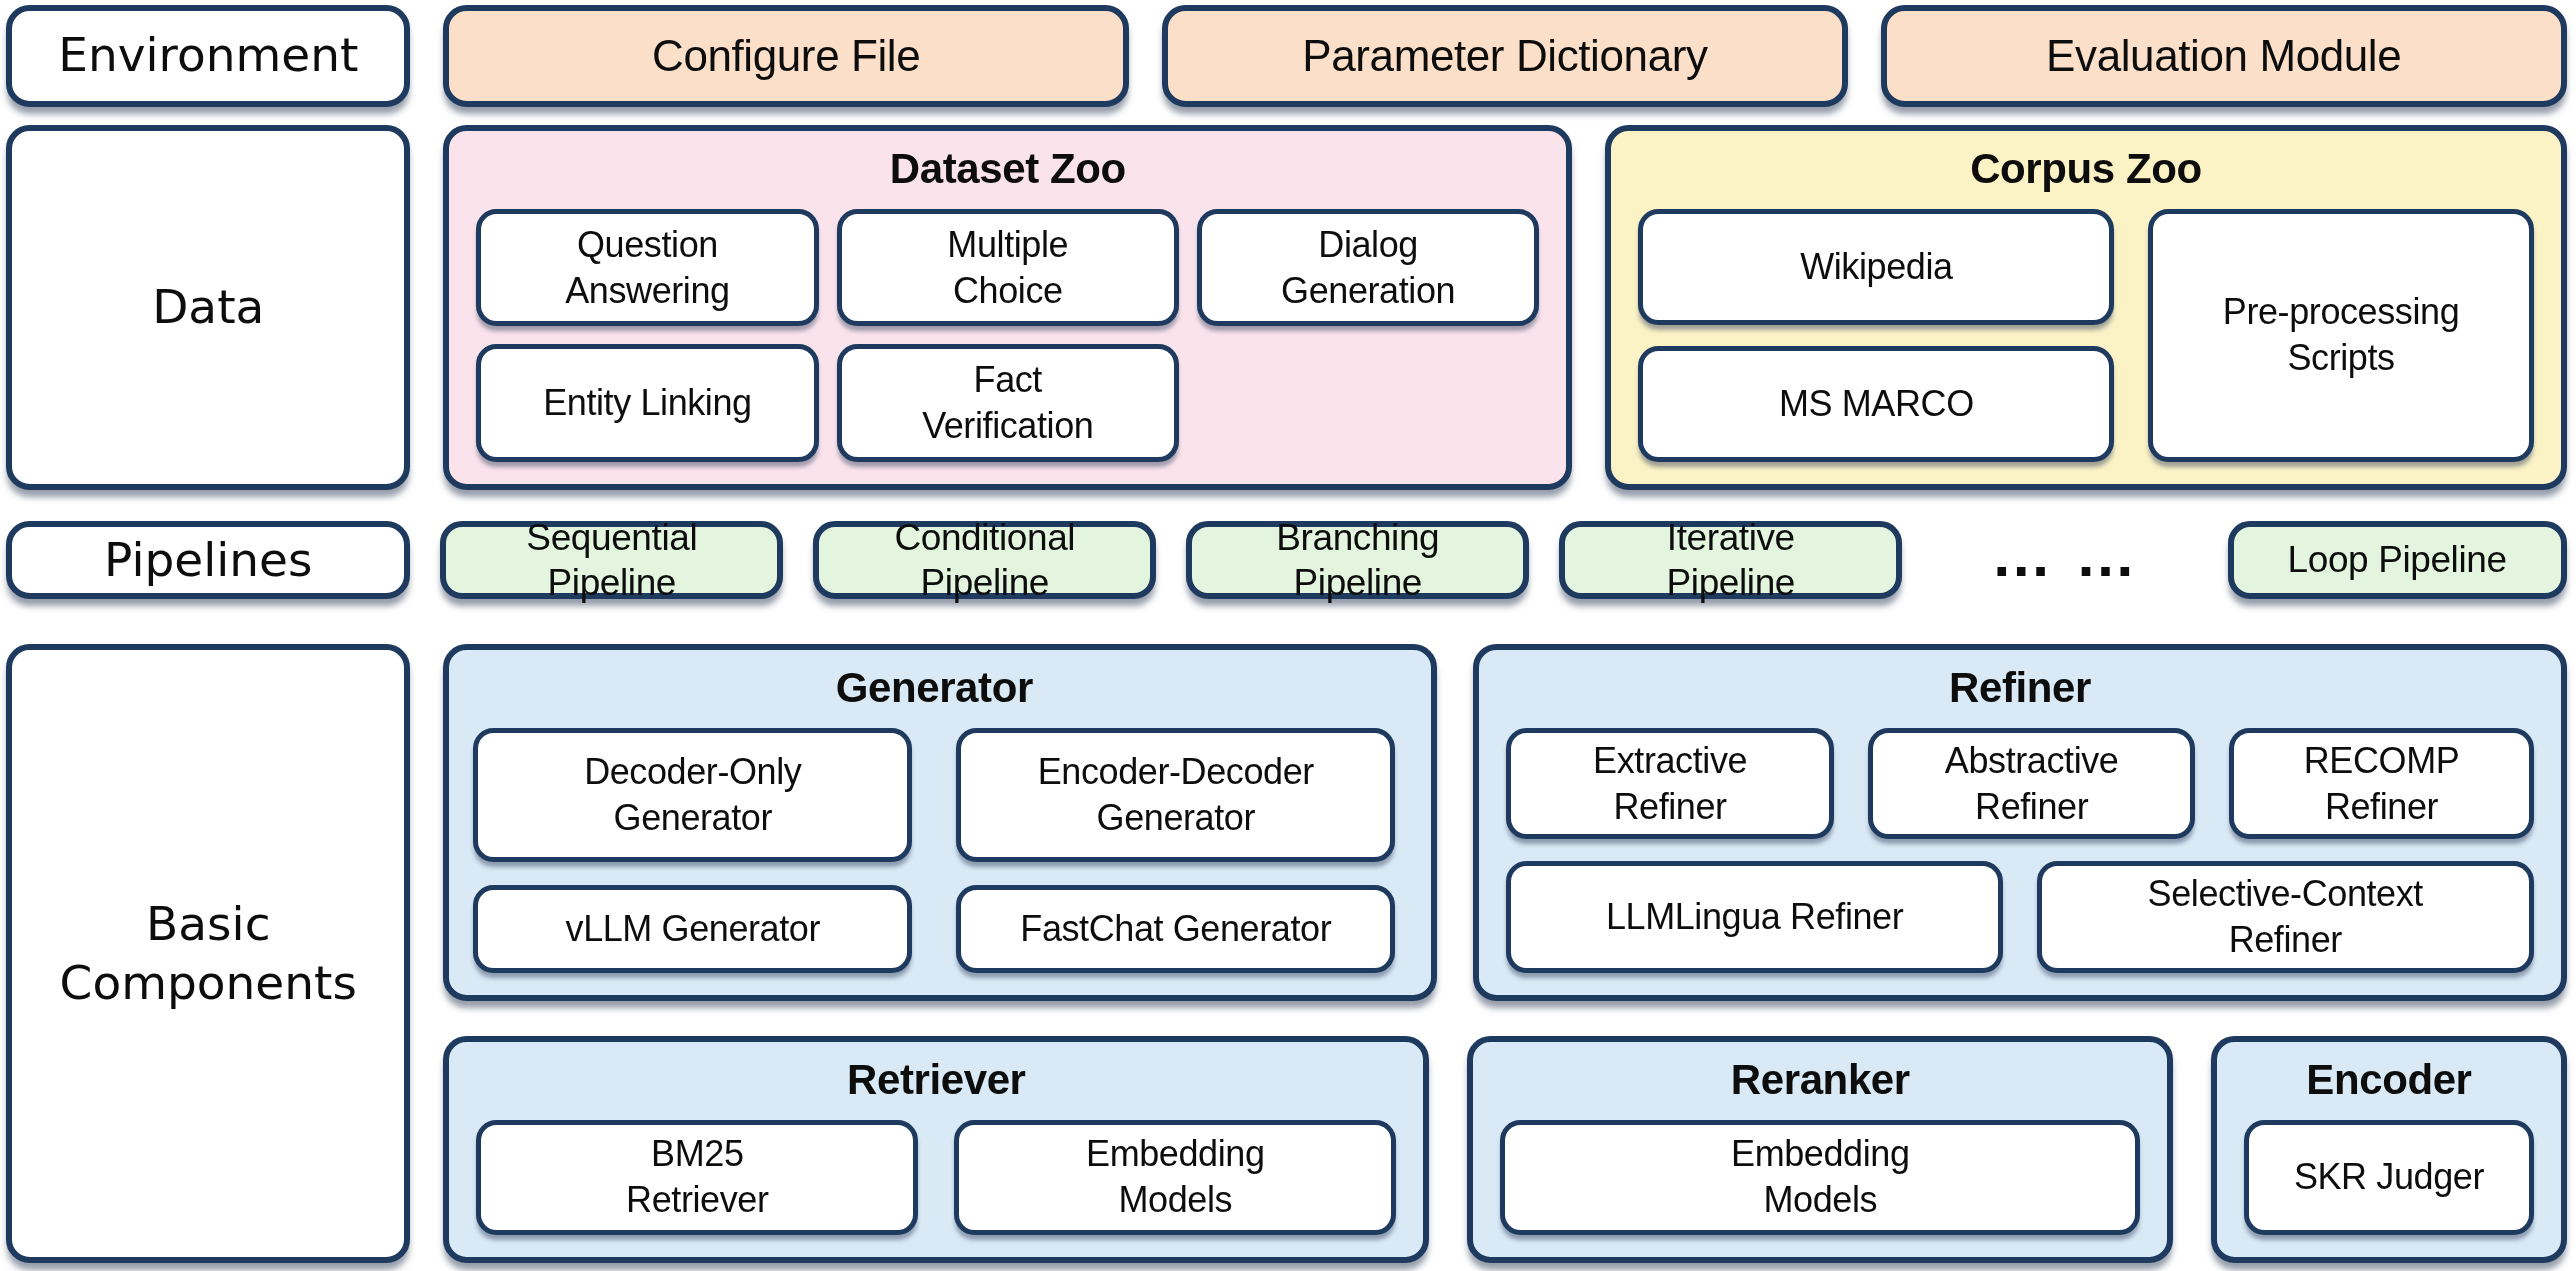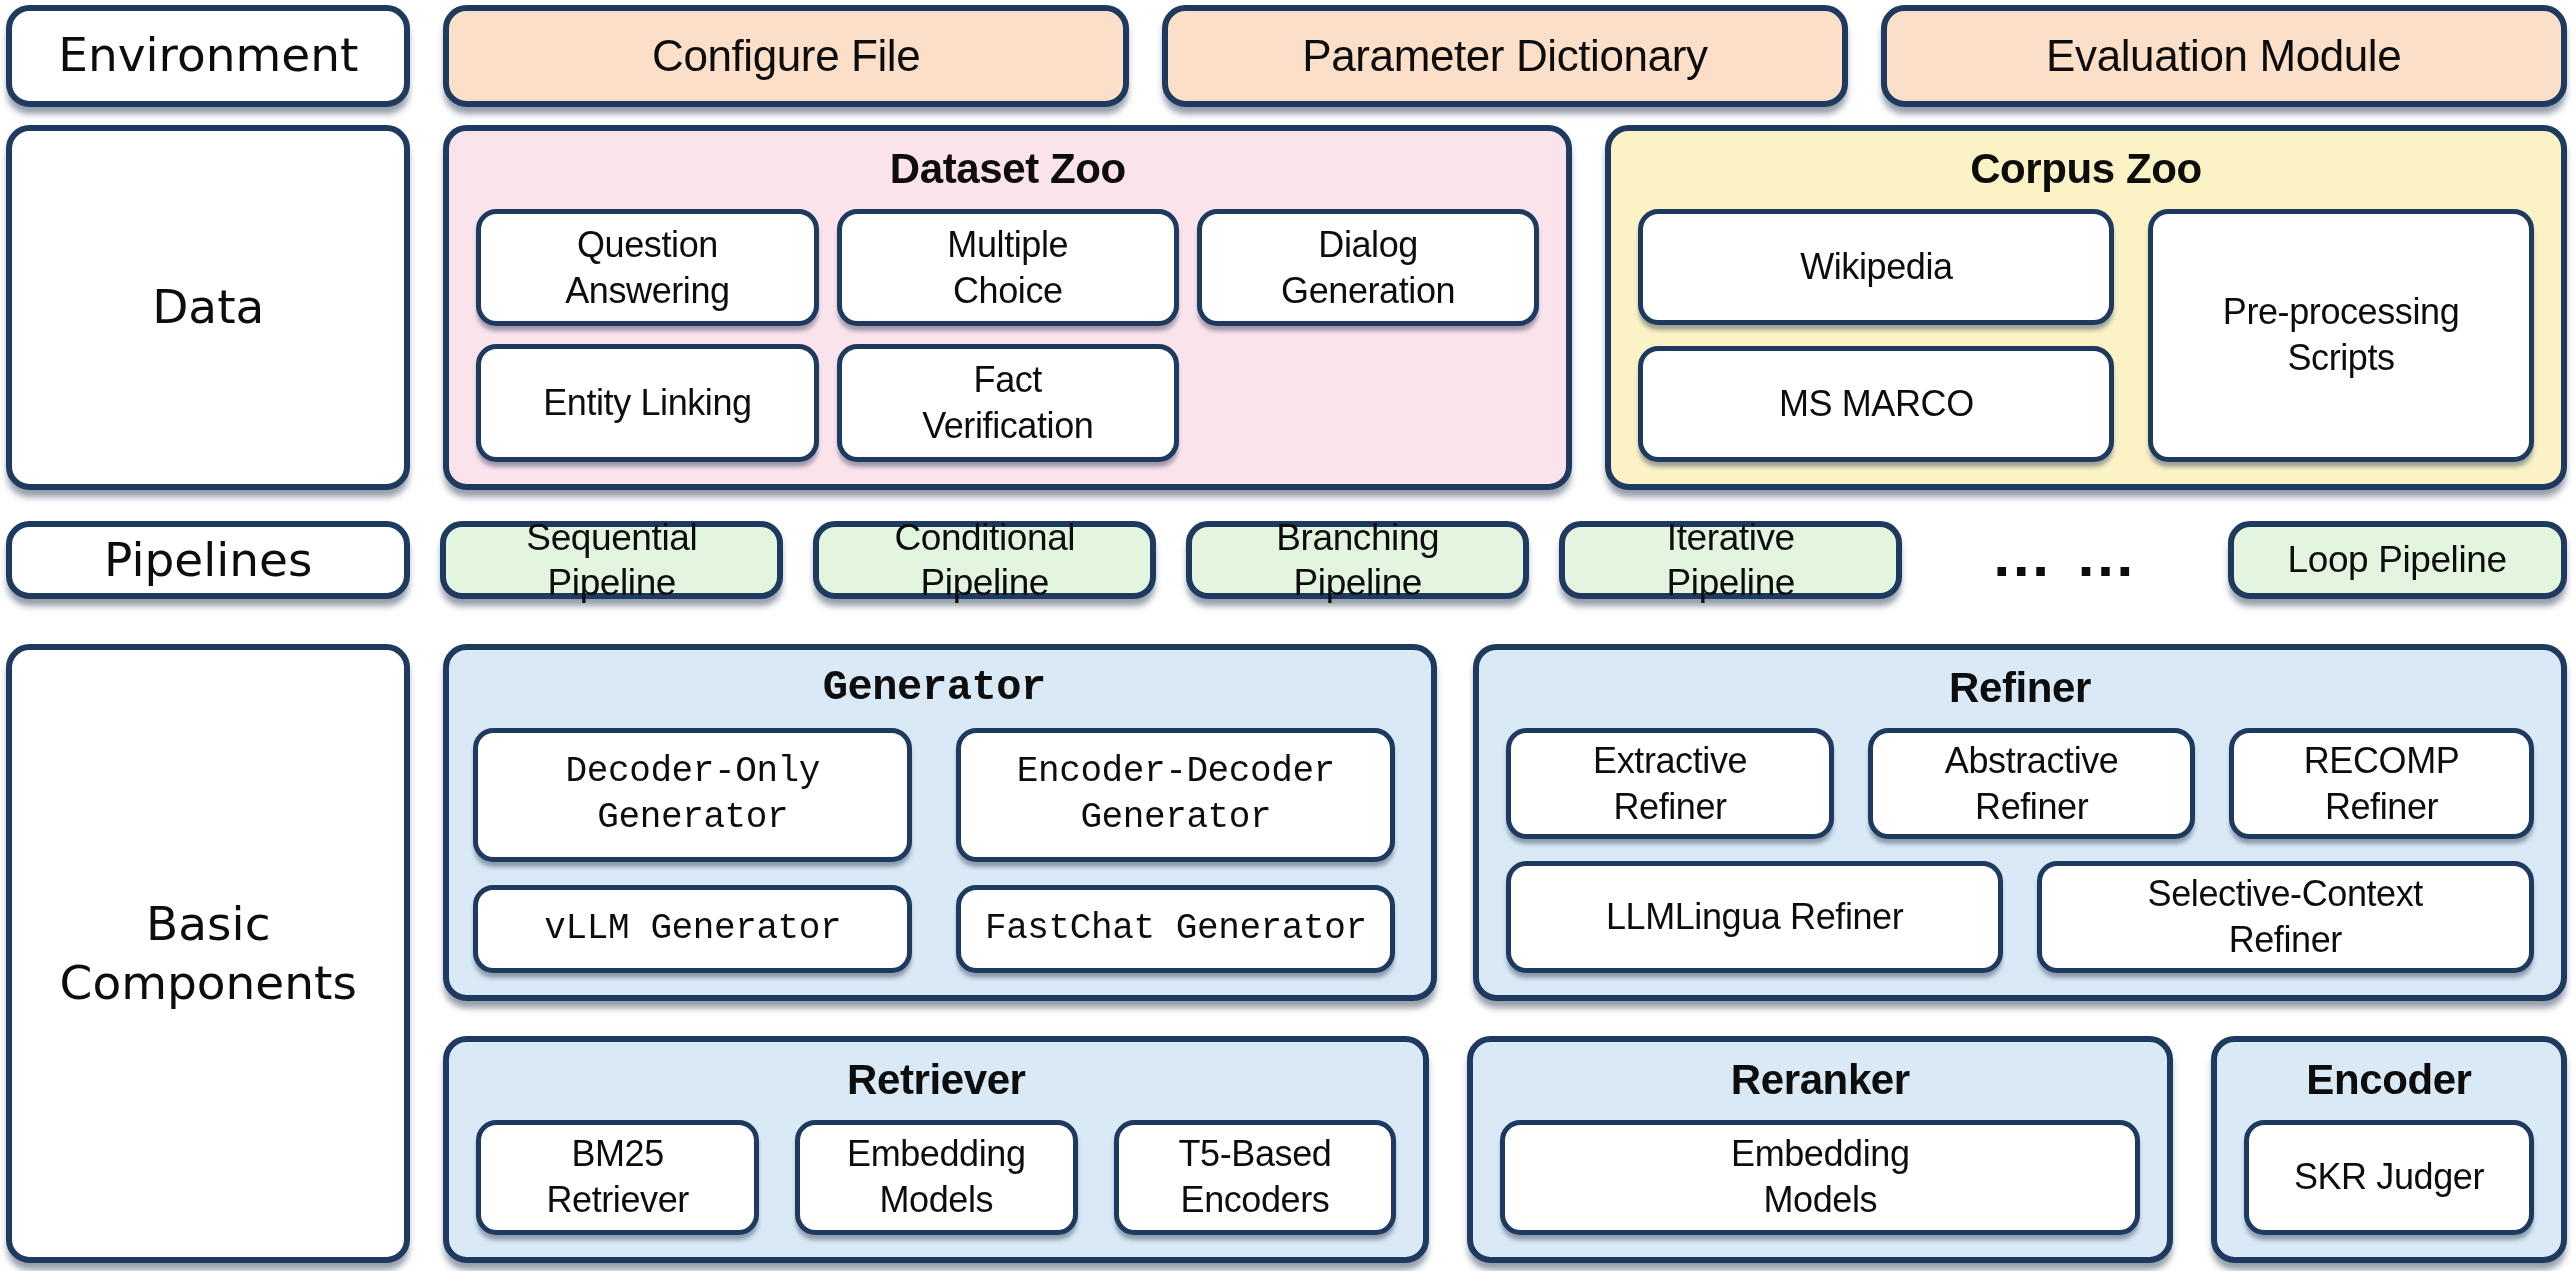--- a/index.html
+++ b/index.html
@@ -83,21 +83,21 @@
   .pipe-loop{flex:0 0 339px;}
   .ellipsis-cell{
     flex:1;display:flex;align-items:center;justify-content:center;
     font-size:61px;font-weight:bold;letter-spacing:3.1px;padding-bottom:11px;
   }
 
   
   .basic-right{flex:1;display:flex;flex-direction:column;justify-content:space-between;}
   .basic-top{height:357px;display:flex;gap:36px;}
   .basic-bottom{height:227px;display:flex;gap:38px;}
-  .panel-generator{flex:0 0 994px;padding-left:24px;padding-right:36px;font-family:Liberation Mono, monospace;}
+  .panel-generator{flex:0 0 994px;padding-left:24px;padding-right:36px;}
   .panel-refiner{flex:1;}
   .panel-retriever{flex:0 0 986px;}
   .panel-reranker{flex:0 0 706px;}
   .panel-judger{flex:1;}
   .gen-grid{flex:1;display:grid;grid-template-columns:1fr 1fr;column-gap:44px;row-gap:23.5px;}
   .vrows{flex:1;display:flex;flex-direction:column;gap:22px;}
   .hrow{flex:1;display:flex;gap:34px;}
   .hrow .wbox{flex:1;}
   .hrow .narrow{flex:.92;}
   .one-row{flex:1;display:flex;gap:36px;}
@@ -261,24 +261,20 @@
         <div class="panel-title">Retriever</div>
         <div class="one-row">
           <div class="wbox">
             <span class="t">BM25
 Retriever</span>
           </div>
           <div class="wbox">
             <span class="t">Embedding
 Models</span>
           </div>
-          <div class="wbox">
-            <span class="t">T5-Based
-Encoders</span>
-          </div>
         </div>
       </div>
 
       <div class="panel panel-blue panel-reranker">
         <div class="panel-title">Reranker</div>
         <div class="one-row">
           <div class="wbox">
             <span class="t">Embedding
 Models</span>
           </div>

